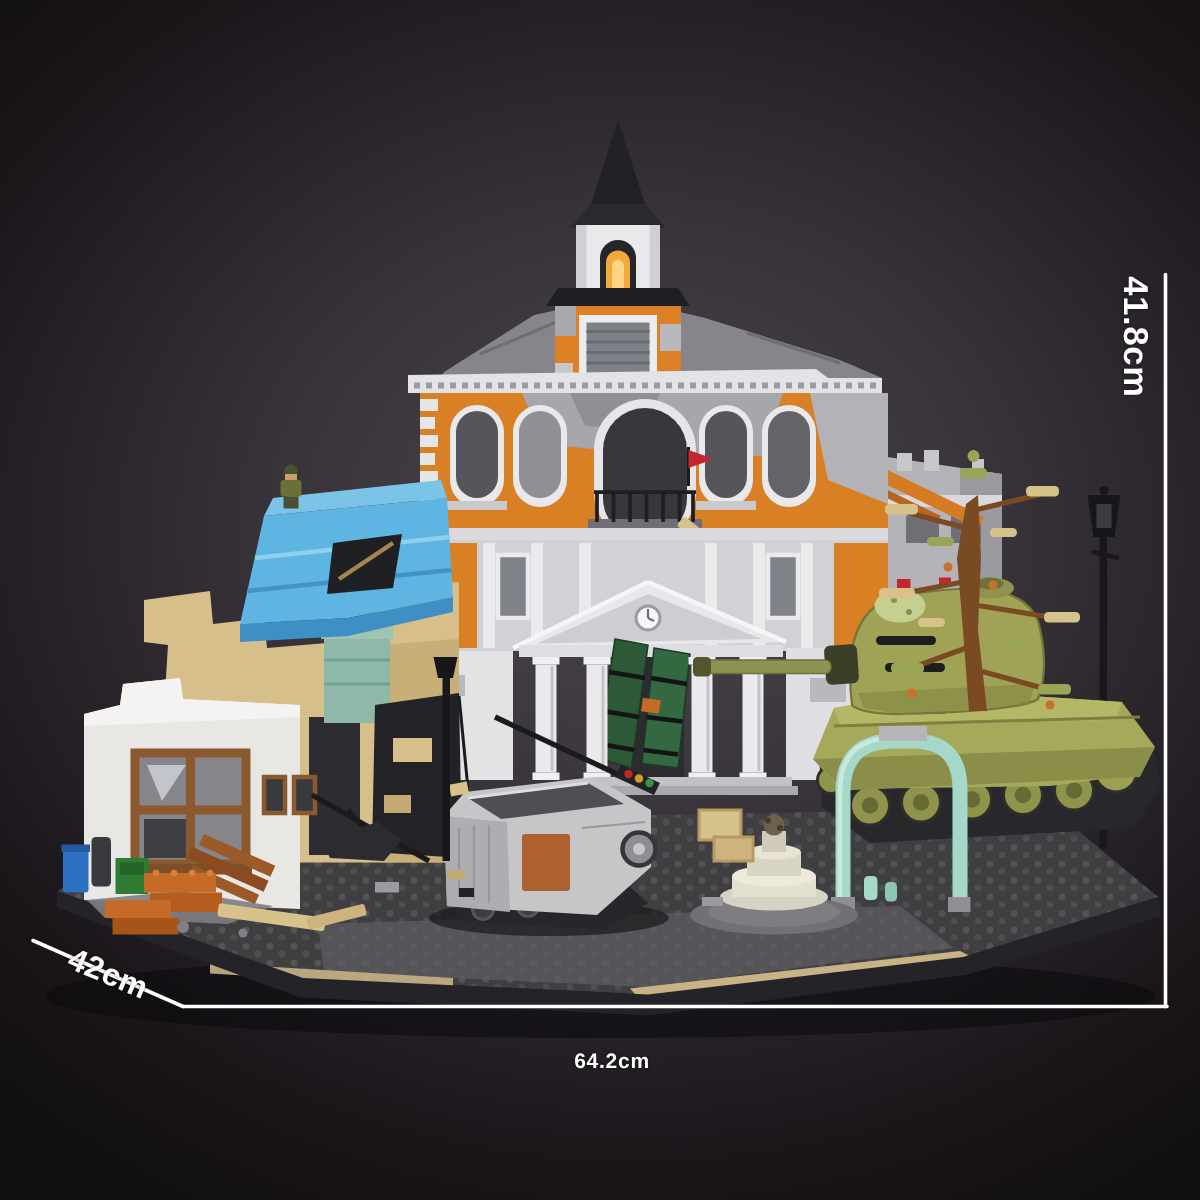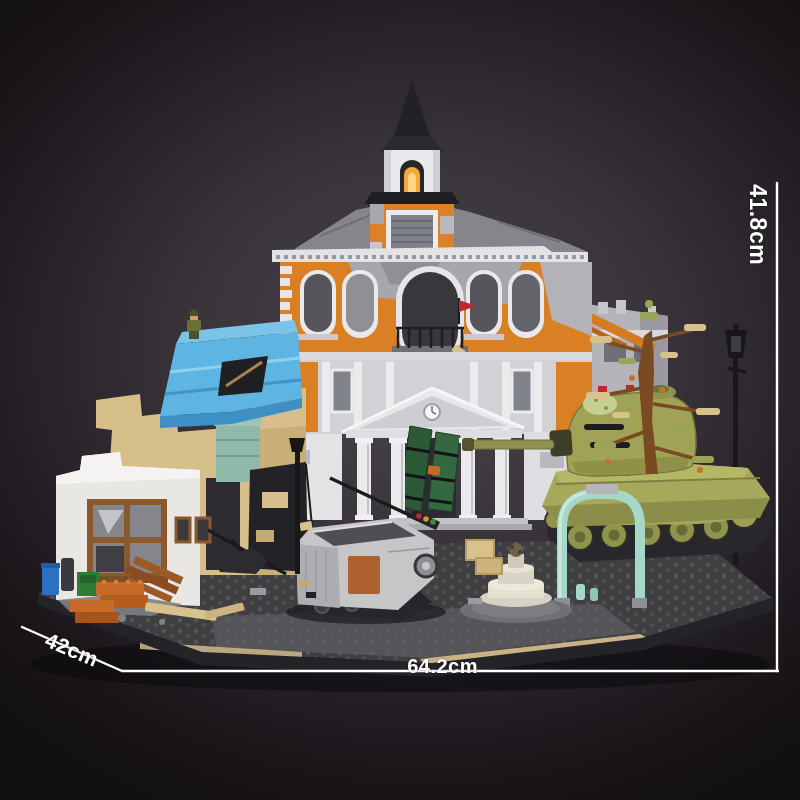--- a/index.html
+++ b/index.html
@@ -9,21 +9,21 @@
       radial-gradient(620px 520px at 53% 44%, #4a464c 0%, #38343a 38%, #272329 62%, #191519 82%, #120f13 100%);
     font-family:"Liberation Sans", sans-serif;
   }
   .scene-svg{position:absolute;left:0;top:0;}
   .dim-label{
     position:absolute;color:#ffffff;text-align:center;
     font:700 21px/1.1 "Liberation Sans", sans-serif;letter-spacing:.5px;
     text-shadow:0 0 2px rgba(0,0,0,.6);
   }
   .dim-height{width:90px;left:712px;top:212px;transform:rotate(90deg);font-size:23px;}
-  .dim-width{width:140px;left:338px;top:655px;font-size:20px;text-align:right;}
+  .dim-width{width:140px;left:338px;top:700px;font-size:14px;}
   .dim-depth{width:90px;left:27px;top:638px;transform:rotate(23deg);}
 </style>
 </head>
 <body>
 
 <div class="stage">
 
   <svg class="scene-svg" width="800" height="800" viewBox="0 0 800 800">
     <defs>
       <pattern id="studs" patternUnits="userSpaceOnUse" width="16" height="11">

